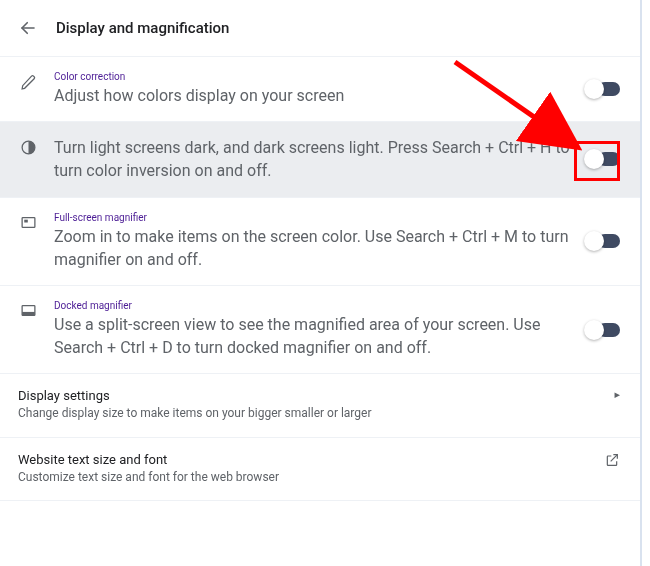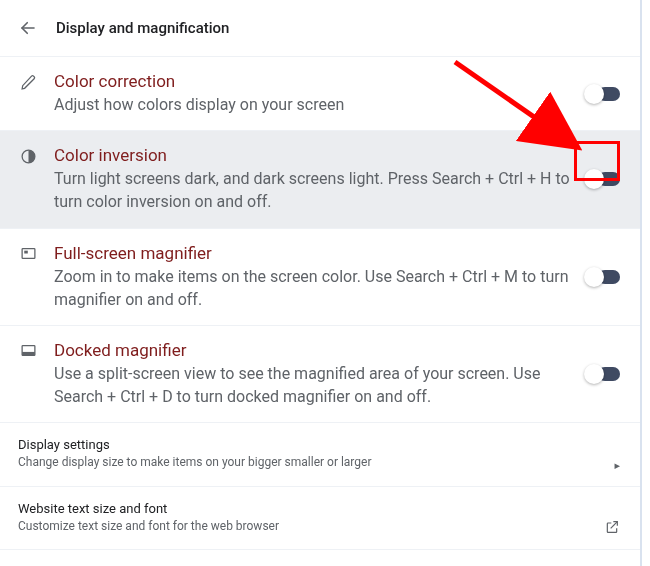--- a/index.html
+++ b/index.html
@@ -49,22 +49,22 @@
       display: flex; align-items: center; justify-content: center;
       color: #5f6368;
       margin-top: 1px;
       align-self: flex-start;
     }
     .row .text {
       flex: 1 1 auto;
       min-width: 0;
     }
     .row .title {
-      font-size: 17px;
-      color: #7f1d1d;
+      font-size: 10px;
+      color: #4c1d95;
       font-weight: 400;
       margin-bottom: 2px;
     }
     .row .desc {
       font-size: 16px;
       color: #5f6368;
       line-height: 1.45;
     }
     .trailing {
       flex: 0 0 auto;
@@ -89,21 +89,21 @@
     .toggle.off::after { left: -2px; }
     .toggle-track {
       position: absolute;
       right: 0; top: 0;
       width: 22px; height: 14px;
       border-radius: 7px;
       background: #3f4a62;
     }
     .link-row {
       display: flex;
-      align-items: flex-end;
+      align-items: flex-start;
       padding: 14px 20px 14px 18px;
       border-top: 1px solid #eef1f5;
       gap: 16px;
     }
     .link-row .text { flex: 1 1 auto; }
     .link-row .title { font-size: 13px; color: #202124; margin-bottom: 2px; }
     .link-row .desc { font-size: 12px; color: #5f6368; line-height: 1.45; }
     .chev { font-size: 11px; color: #5f6368; }
     .ext-icon { width: 16px; height: 16px; color: #5f6368; }
 
@@ -154,21 +154,20 @@
   </div>
 
   <div class="row highlight">
     <div class="icon">
       <svg width="17" height="17" viewBox="0 0 24 24">
           <circle cx="12" cy="12" r="9" fill="none" stroke="currentColor" stroke-width="1.8"></circle>
           <path d="M12 3a9 9 0 0 1 0 18z" fill="currentColor"></path>
         </svg>
     </div>
     <div class="text">
-      <div class="title">Color inversion</div>
       <div class="desc">Turn light screens dark, and dark screens light. Press Search + Ctrl + H to turn color inversion on and off.</div>
     </div>
     <div class="trailing">
       <div class="toggle off">
           <div class="toggle-track"></div>
         </div>
     </div>
   </div>
 
   <div class="row">

